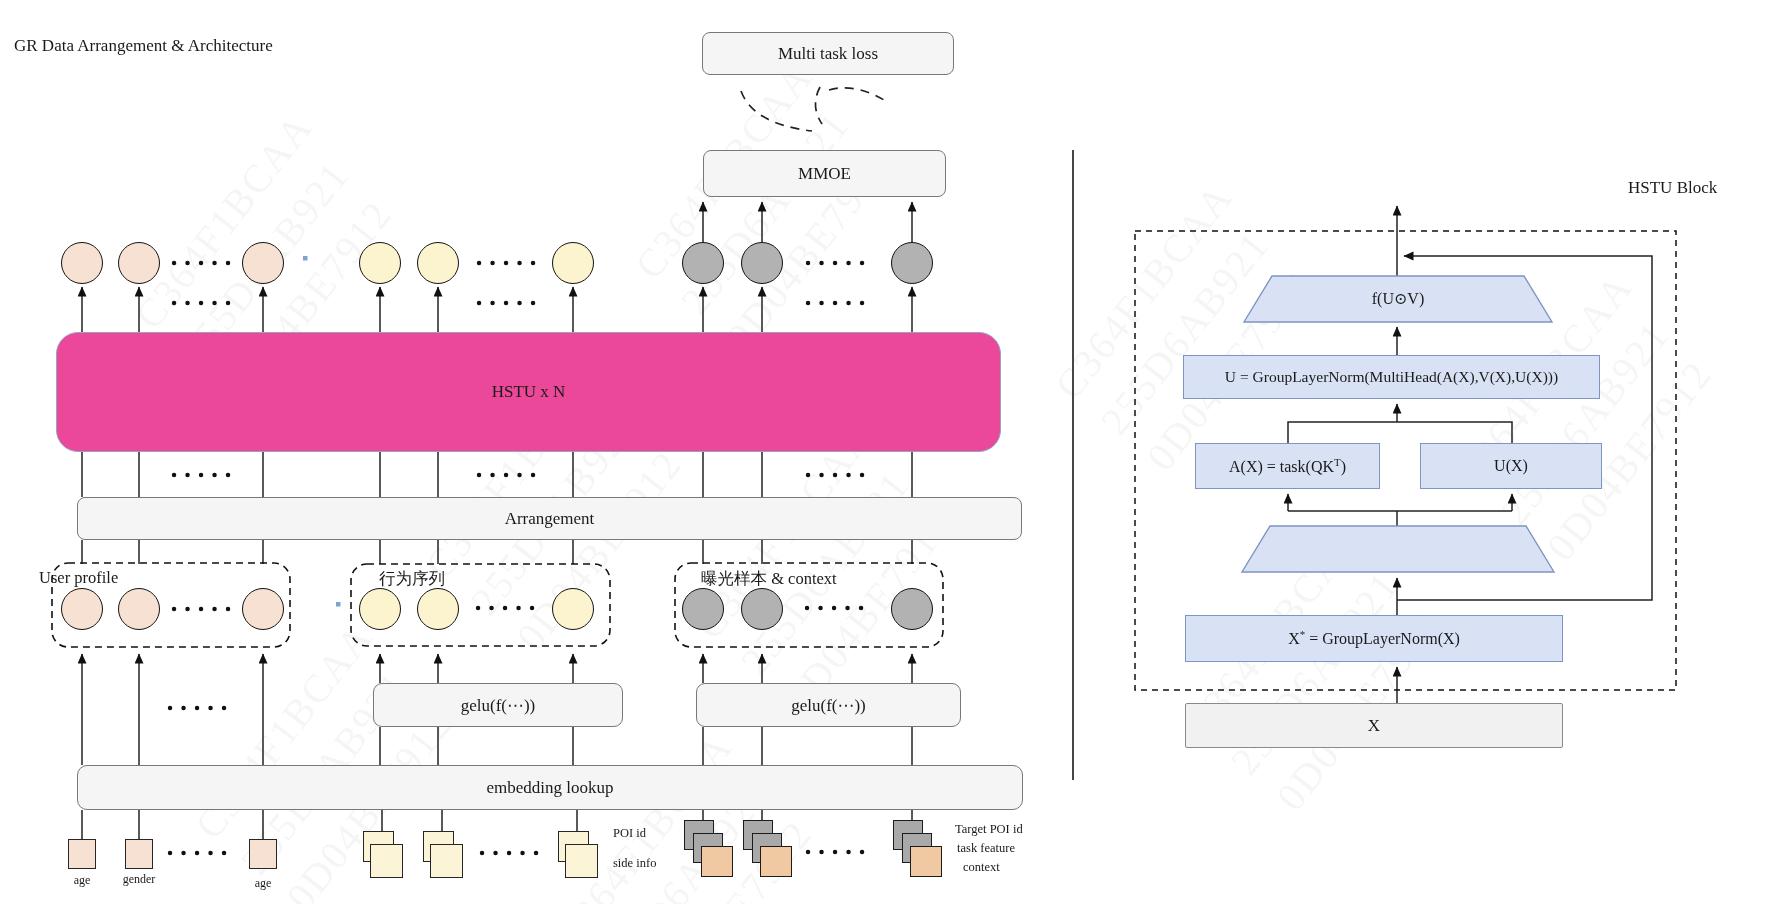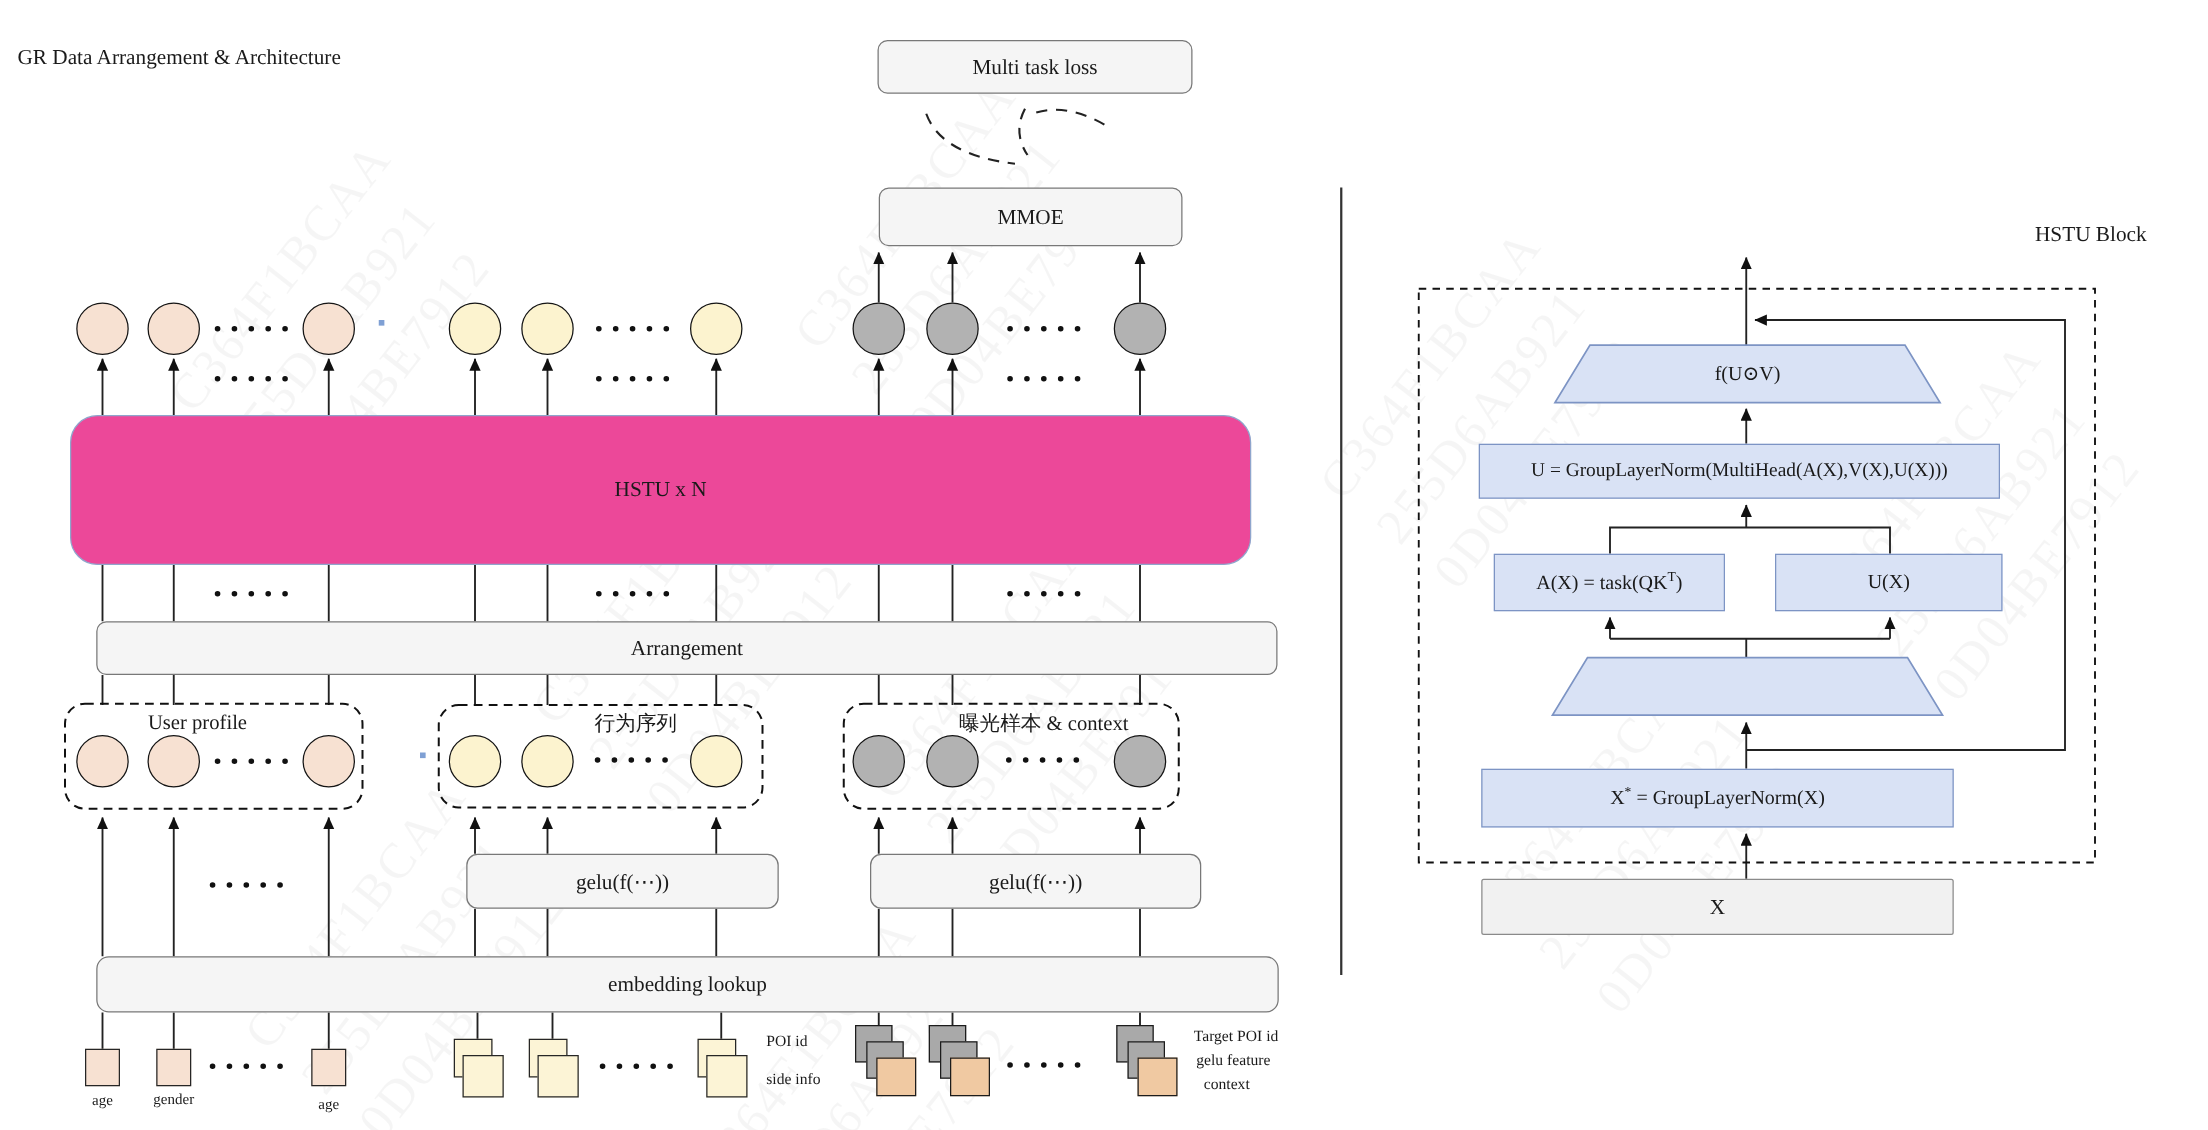--- a/index.html
+++ b/index.html
@@ -15,21 +15,21 @@
   .bluebig{background:#ec4899;border:1.6px solid #8fa5cc;border-radius:22px;}
   .bluebox{background:#d9e2f5;border:1.4px solid #7d94c4;border-radius:0;font-size:16px;}
   .xbox{background:#f1f1f1;border:1.4px solid #8a8a8a;border-radius:2px;}
   .circle{position:absolute;z-index:2;width:42px;height:42px;border-radius:50%;
           border:1.7px solid #141414;box-sizing:border-box;}
   .peach{background:#f7e1d2;} .yellow{background:#fcf3cf;} .grayc{background:#b2b2b2;}
   .sqr{position:absolute;box-sizing:border-box;border:1.7px solid #262626;z-index:2;}
   .sq-peach{background:#f7e1d2;} .sq-yellow{background:#fcf4d6;} .sq-gray{background:#a9a9a9;border-color:#1c1c1c;}
   .sq-orange{background:#f0c9a2;border-color:#1c1c1c;}
   .stack{position:absolute;z-index:2;}
-  .glabel{position:absolute;z-index:3;font-size:16.5px;text-align:center;}
+  .glabel{position:absolute;z-index:3;font-size:16.5px;}
   .slabel{position:absolute;z-index:3;font-size:12.5px;white-space:nowrap;}
   .tinylabel{position:absolute;z-index:3;font-size:12px;text-align:center;width:60px;}
   .tlabel{position:absolute;z-index:3;display:flex;align-items:center;justify-content:center;font-size:16px;}
   sup{font-size:68%;}
   .title{position:absolute;z-index:3;font-size:17px;}
 </style>
 </head>
 <body>
 
 <div id="canvas">
@@ -283,21 +283,21 @@
     <div class="sqr sq-gray" style="left:0;top:0;width:30px;height:30px"></div>
     <div class="sqr sq-gray" style="left:9px;top:13px;width:30px;height:30px"></div>
     <div class="sqr sq-orange" style="left:17px;top:26px;width:32px;height:31px"></div>
   </div>
   <div class="stack" style="left:893px;top:820px;width:52px;height:60px">
     <div class="sqr sq-gray" style="left:0;top:0;width:30px;height:30px"></div>
     <div class="sqr sq-gray" style="left:9px;top:13px;width:30px;height:30px"></div>
     <div class="sqr sq-orange" style="left:17px;top:26px;width:32px;height:31px"></div>
   </div>
   <div class="slabel" style="left:955px;top:822px">Target POI id</div>
-  <div class="slabel" style="left:957px;top:841px">gelu feature</div>
+  <div class="slabel" style="left:957px;top:841px">task feature</div>
   <div class="slabel" style="left:963px;top:860px">context</div>
 
   <div class="abs" style="left:1628px;top:178px;font-size:17px;white-space:nowrap">HSTU Block</div>
 
   <div class="tlabel" style="left:1272px;top:283px;width:252px;height:31px">f(U⊙V)</div>
 
   <div class="box bluebox" style="left:1183px;top:355px;width:417px;height:44px;font-size:15.5px">
       <span>U = GroupLayerNorm(MultiHead(A(X),V(X),U(X)))</span>
     </div>
 

